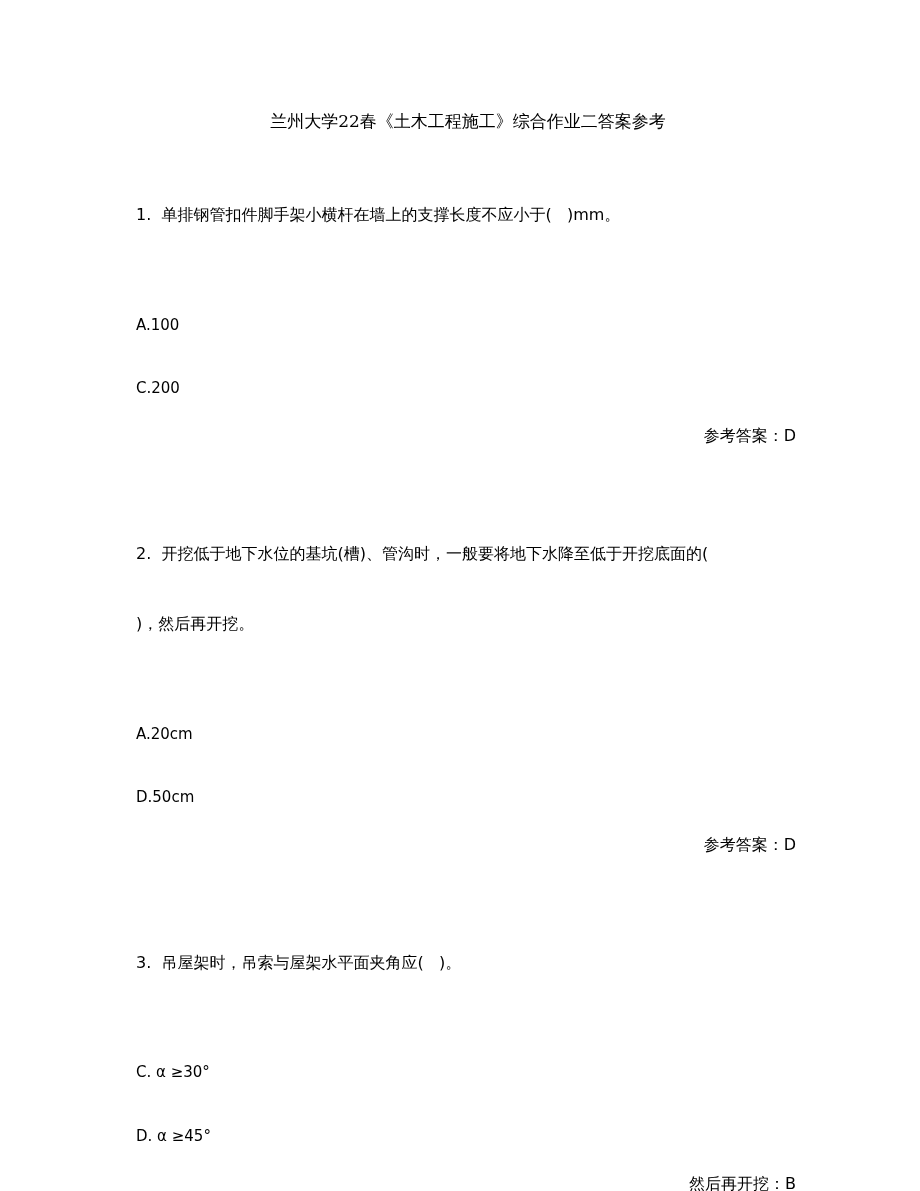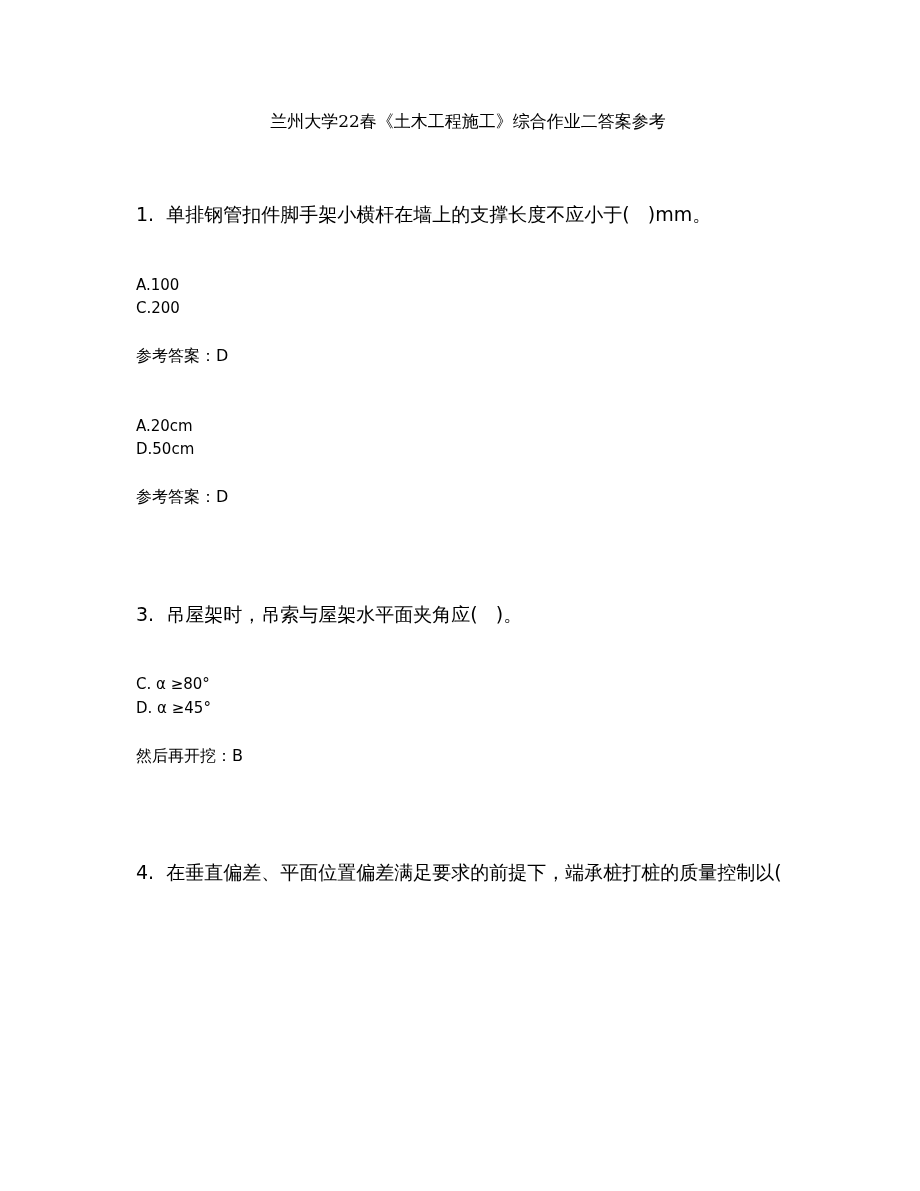--- a/index.html
+++ b/index.html
@@ -29,33 +29,35 @@
     .content {
       position: absolute;
       left: 136px;
       top: 156px;
       width: 660px;
     }
     .question {
       margin: 0;
     }
     .q-stem {
-      font-size: 19px;
+      font-size: 16px;
       line-height: 23.5px;
       white-space: pre-wrap;
     }
     .q-option {
       font-size: 15px;
       line-height: 23.5px;
       white-space: pre;
+      margin-top: 40px;
     }
     .q-answer {
       font-size: 16px;
       line-height: 23.5px;
       margin-top: 23.5px;
+      text-align: right;
     }
     .q-gap {
       height: 47px;
     }
     .line {
       display: block;
     }
   </style>
 </head>
 <body>
@@ -68,31 +70,35 @@
     <div class="q-stem">
       <span class="line">1.  单排钢管扣件脚手架小横杆在墙上的支撑长度不应小于(   )mm。</span>
     </div>
     <div class="q-option">A.100</div>
     <div class="q-option">C.200</div>
     <div class="q-answer">参考答案：D</div>
   </div>
   <div class="q-gap"></div>
 
   <div class="question">
+    <div class="q-stem">
+      <span class="line">2.  开挖低于地下水位的基坑(槽)、管沟时，一般要将地下水降至低于开挖底面的(</span>
+      <span class="line">)，然后再开挖。</span>
+    </div>
     <div class="q-option">A.20cm</div>
     <div class="q-option">D.50cm</div>
     <div class="q-answer">参考答案：D</div>
   </div>
   <div class="q-gap"></div>
 
   <div class="question">
     <div class="q-stem">
       <span class="line">3.  吊屋架时，吊索与屋架水平面夹角应(   )。</span>
     </div>
-    <div class="q-option">C. α ≥80°</div>
+    <div class="q-option">C. α ≥30°</div>
     <div class="q-option">D. α ≥45°</div>
     <div class="q-answer">然后再开挖：B</div>
   </div>
   <div class="q-gap"></div>
 
   <div class="question">
     <div class="q-stem">
       <span class="line">4.  在垂直偏差、平面位置偏差满足要求的前提下，端承桩打桩的质量控制以(</span>
       
     </div>

